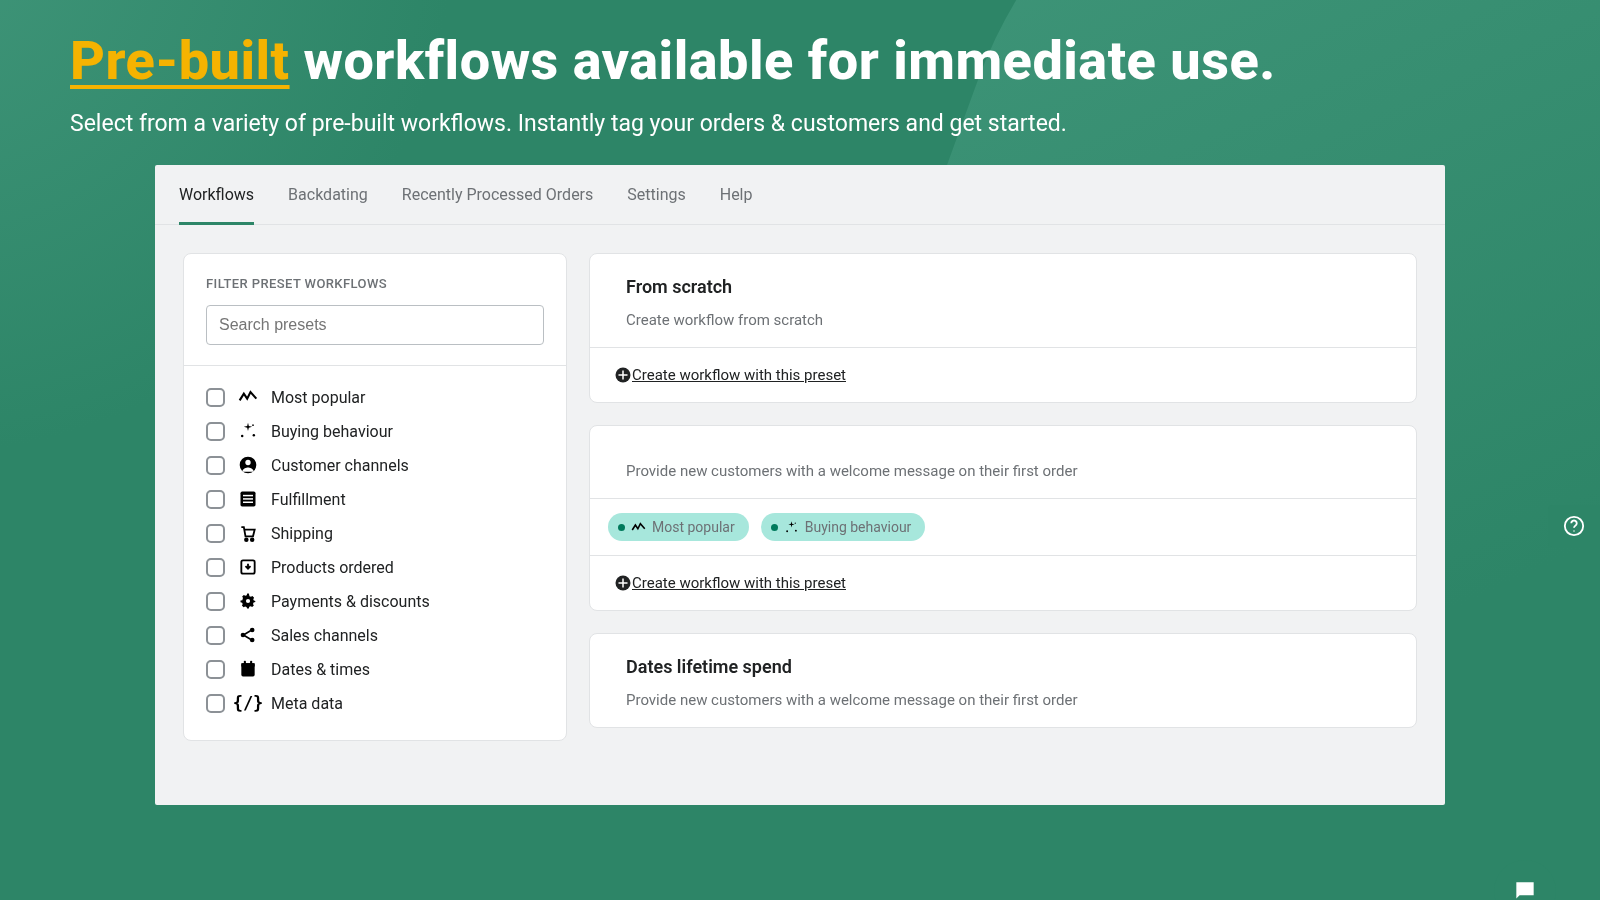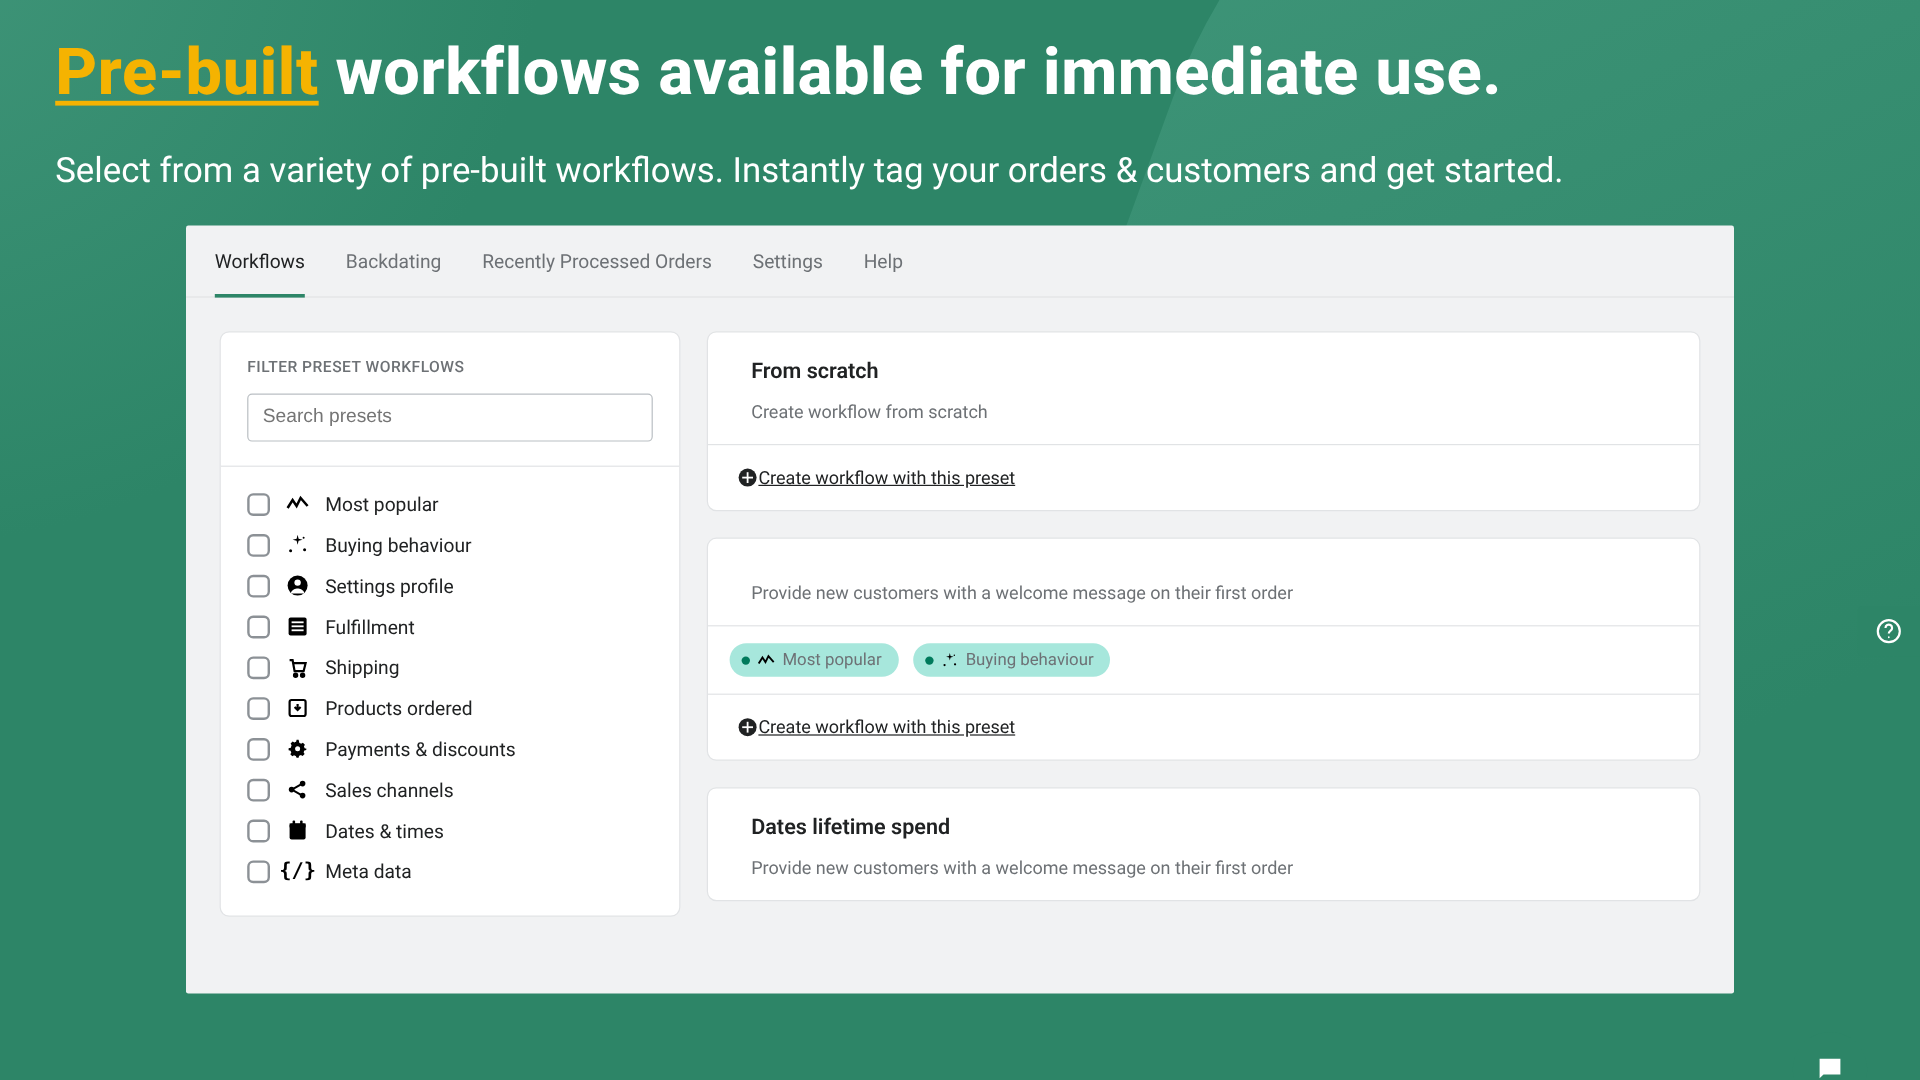--- a/index.html
+++ b/index.html
@@ -23,39 +23,39 @@
   position: absolute;
   width: 1200px; height: 1200px;
   border-radius: 40%;
   background: linear-gradient(135deg, #57ab91 0%, #2d8567 60%);
   top: -200px; right: -500px;
   opacity: 0.5;
   transform: rotate(20deg);
 }
 .hero {
   position: relative;
-  padding: 30px 90px 10px 46px;
+  padding: 30px 90px 10px 70px;
   color: #fff;
 }
 .hero h1 {
   font-size: 54px;
   font-weight: 800;
   line-height: 1.15;
   letter-spacing: 0.5px;
 }
 .hero h1 .highlight {
   color: #f5b301;
   text-decoration: underline;
   text-decoration-color: #f5b301;
   text-decoration-thickness: 4px;
   text-underline-offset: 6px;
 }
 .hero .sub {
-  margin-top: 34px;
-  font-size: 29px;
+  margin-top: 18px;
+  font-size: 23px;
   font-weight: 400;
   color: #fff;
 }
 .app {
   position: relative;
   margin: 18px auto 0;
   width: 1290px;
   background: #f1f2f3;
   border-radius: 2px;
   padding: 0;
@@ -246,21 +246,21 @@
           </div>
           <div class="filter">
             <span class="cb"></span>
             <span class="ic">
               <svg viewBox="0 0 24 24" fill="#000">
                 <circle cx="12" cy="12" r="10"></circle>
                 <circle cx="12" cy="9" r="3.2" fill="#fff"></circle>
                 <path d="M5 20c1-4 5-5 7-5s6 1 7 5" fill="#fff"></path>
               </svg>
             </span>
-            <span class="txt">Settings profile</span>
+            <span class="txt">Customer channels</span>
           </div>
           <div class="filter">
             <span class="cb"></span>
             <span class="ic">
               <svg viewBox="0 0 24 24" fill="#000">
                 <rect x="3" y="3" width="18" height="18" rx="2"></rect>
                 <rect x="6" y="7" width="12" height="1.8" fill="#fff"></rect>
                 <rect x="6" y="11" width="12" height="1.8" fill="#fff"></rect>
                 <rect x="6" y="15" width="12" height="1.8" fill="#fff"></rect>
               </svg>

